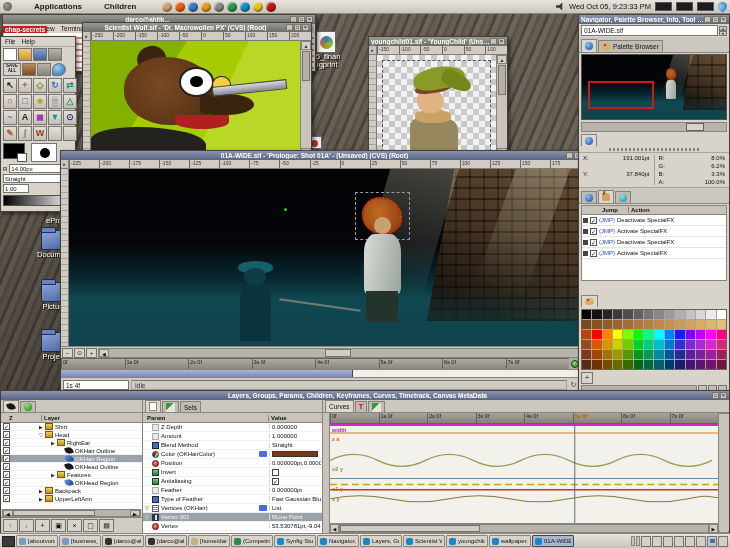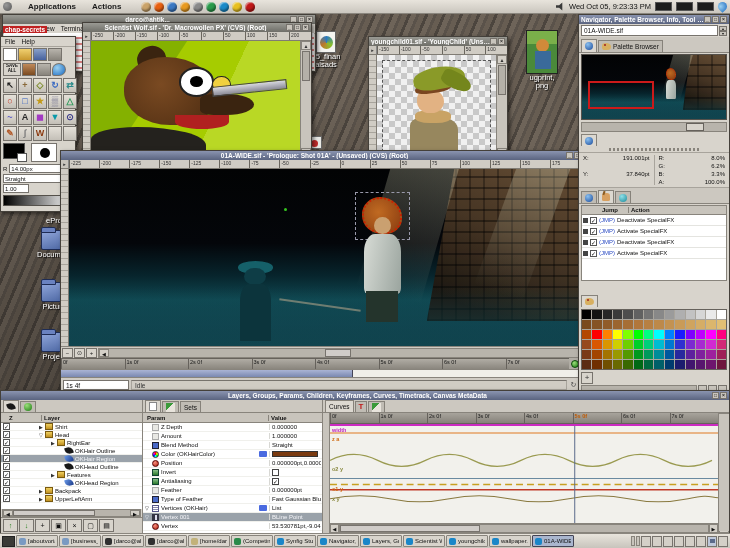--- a/index.html
+++ b/index.html
@@ -28,21 +28,21 @@
   .vscroll{width:11px;background:#c8c4bc;border-left:1px solid #88847c;display:flex;flex-direction:column;font-size:5px;color:#333;}
   .vscroll .arr{height:9px;background:#d4d0c8;border:1px solid #88847c;text-align:center;line-height:8px;}
   .vscroll .thumb{flex:0 0 30px;margin:1px;background:#b4b0a8;border:1px solid #77736d;}
   .hscroll{flex:1;height:10px;background:#b8b4ac;border:1px solid #88847c;display:flex;font-size:5px;}
   .hscroll .arr{width:10px;background:#d4d0c8;border:1px solid #88847c;text-align:center;line-height:8px;}
   .hscroll .thumb{background:#d0ccc8;border:1px solid #77736d;}
   .tab{background:#c0bcb4;border:1px solid #86827a;border-bottom:none;font-size:6.5px;padding:0 3px;display:flex;align-items:center;gap:2px;}
   .tab.sel{background:#dcd8d0;}
   
   .toppanel{position:absolute;left:0;top:0;width:730px;height:14px;background:linear-gradient(#e8e4dc,#cac6be);
-    border-bottom:1px solid #8a867e;display:flex;align-items:center;gap:16px;padding:0 3px;font-size:8px;z-index:50;}
+    border-bottom:1px solid #8a867e;display:flex;align-items:center;gap:22px;padding:0 3px;font-size:8px;z-index:50;}
   .foot{width:9px;height:9px;border-radius:50%;background:radial-gradient(circle at 35% 35%,#999,#555);}
   .pmenu{font-weight:bold;color:#1a1a1a;}
   .launchers{display:flex;gap:3px;margin-left:4px;}
   .launch{width:10px;height:10px;border-radius:50%;box-shadow:inset -1px -2px 2px rgba(0,0,0,.4), inset 1px 1px 1px rgba(255,255,255,.5);}
   .pright{margin-left:auto;display:flex;align-items:center;gap:4px;}
   .spk{width:9px;height:9px;background:#3a3a3a;clip-path:polygon(0 35%,35% 35%,70% 5%,70% 95%,35% 65%,0 65%);}
   .clock{font-size:7.5px;color:#111;}
   .applet{width:17px;height:9px;background:#1c1c1c;border:1px solid #555;}
   .pdrop{width:9px;height:9px;border-radius:50% 50% 50% 0;transform:rotate(-45deg);background:radial-gradient(circle at 35% 35%,#9ad0f0,#1a6ac0);}
   
@@ -272,32 +272,27 @@
 
       <div class="dico" style="top: 132px;">
         <div class="fold"></div>
         <div class="dlabel">Projects</div>
       </div>
     </div>
 
   <div class="deskmisc" style="left:304px;top:31px;width:44px;">
     <div class="docicon"></div>
     <div class="dlabel">05_finan</div>
-    <div class="dlabel">alsads</div>
+    <div class="dlabel">ugprint</div>
   </div>
 
   <div class="deskmisc" style="left:306px;top:136px;">
     <div class="imgicon"></div>
   </div>
 
-  <div class="deskmisc" style="left:522px;top:30px;width:40px;">
-    <div class="ugthumb"></div>
-    <div class="dlabel">ugprint,</div>
-    <div class="dlabel">png</div>
-  </div>
 
   <div class="win" style="left:2px;top:14px;width:314px;height:58px;">
     <div class="tbar">
       <span class="tttl">darco@ahtik...</span>
       <span class="wbtns">
         <span class="wbtn">_</span>
         <span class="wbtn">□</span>
         <span class="wbtn">×</span>
       </span>
     </div>
@@ -1170,21 +1165,21 @@
               <span class="arr" style="margin-top:auto;">▼</span>
           </div>
         </div>
       </div>
     </div>
   </div>
 
   <div class="toppanel">
     <span class="foot"></span>
     <span class="pmenu">Applications</span>
-    <span class="pmenu">Actions</span>
+    <span class="pmenu">Children</span>
     <span class="launchers">
 
     <span class="launch" style="background: rgb(202, 163, 106);"></span>
         <span class="launch" style="background: rgb(232, 96, 16);"></span>
         <span class="launch" style="background: rgb(58, 120, 194);"></span>
         <span class="launch" style="background: rgb(232, 154, 32);"></span>
         <span class="launch" style="background: rgb(138, 138, 138);"></span>
         <span class="launch" style="background: rgb(42, 154, 74);"></span>
         <span class="launch" style="background: rgb(26, 138, 200);"></span>
         <span class="launch" style="background: rgb(232, 192, 32);"></span>

